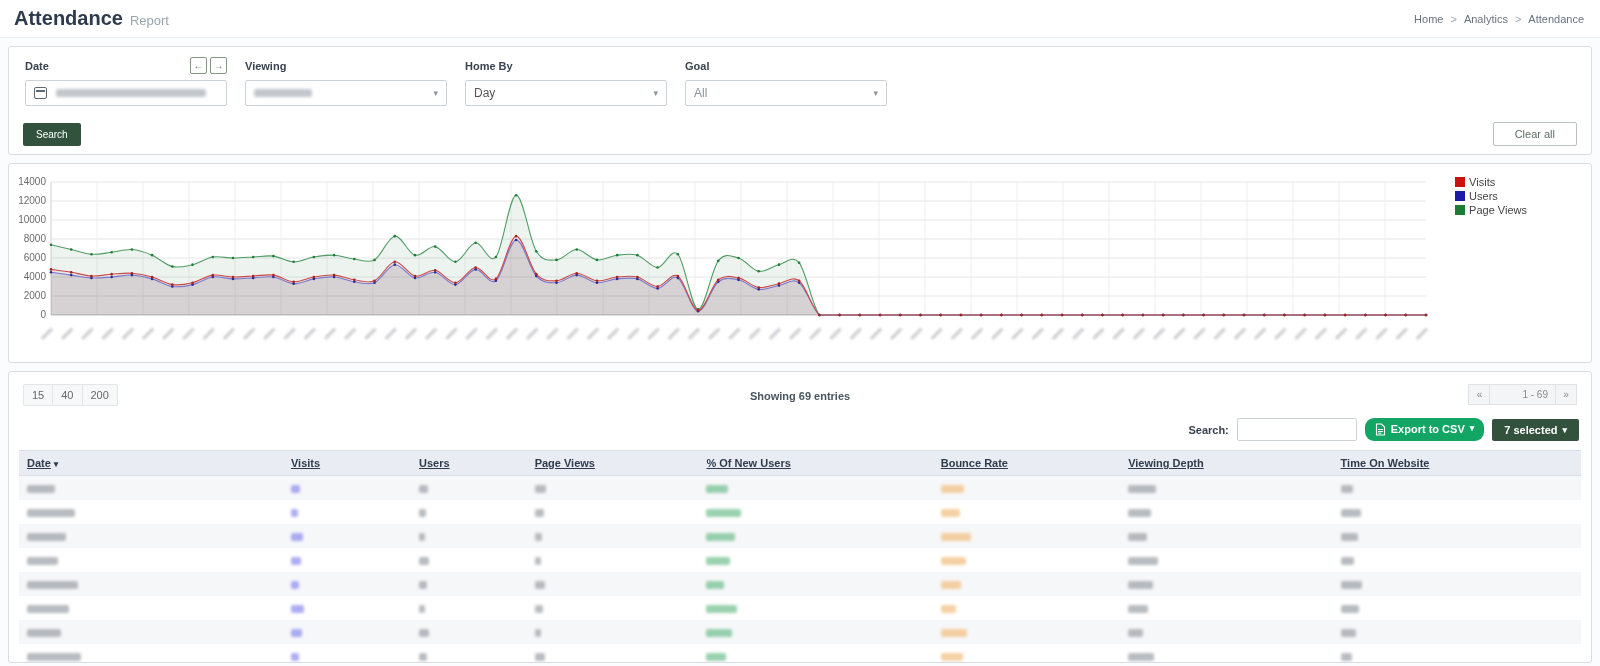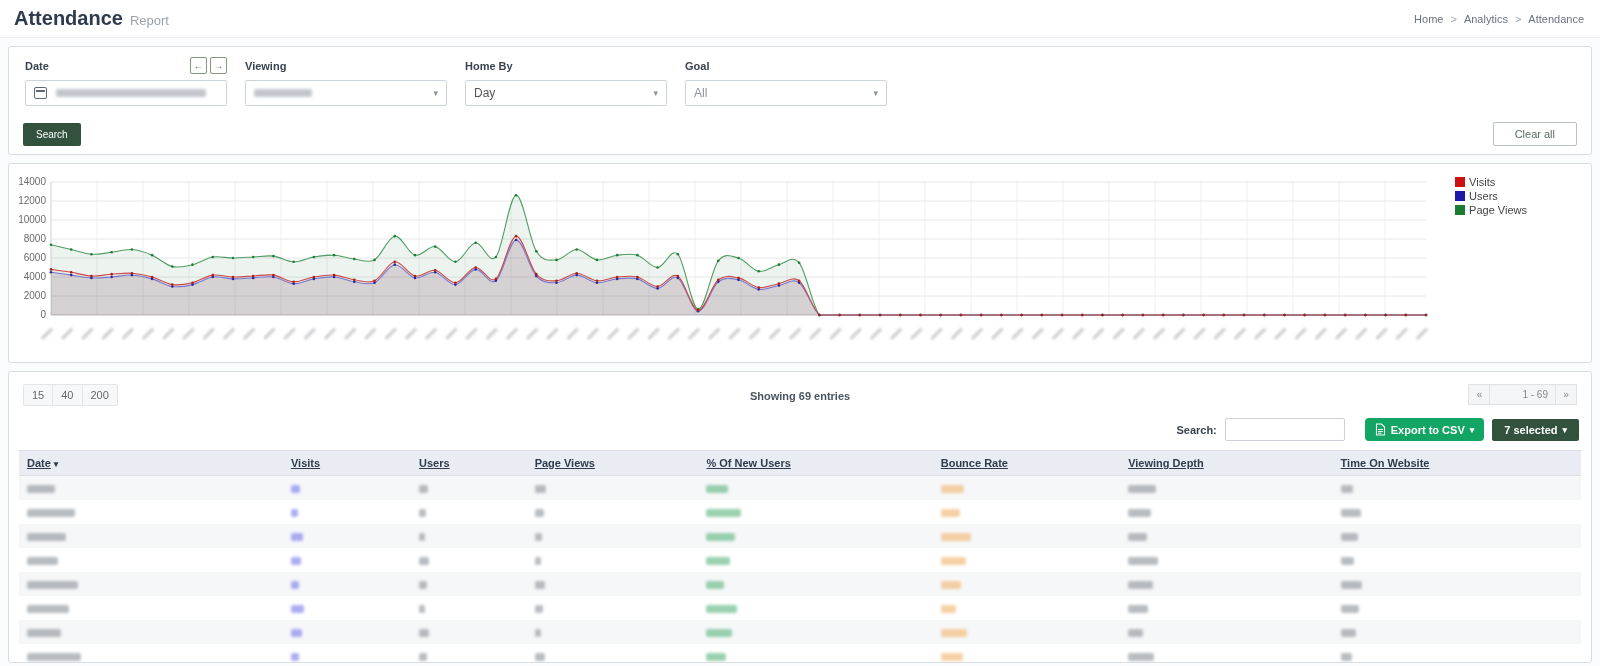--- a/index.html
+++ b/index.html
@@ -66,22 +66,22 @@
   .pager { position:absolute; right:0; top:0; display:flex; }
   .pg-btn { padding:4px 7px; font-size:10px; background:#f4f5f7; color:#888;
     border:1px solid #e0e2e6; margin-left:-1px; cursor:pointer; min-width:22px; text-align:center; }
   .pg-range { min-width:42px;padding-left:32px; }
   .filter-row2 { display:flex; justify-content:flex-end; align-items:center; gap:8px;
     margin:0 2px 9px; }
   .filter-row2 .flabel { font-size:11px; }
   .filter-input { width:120px; height:23px; border:1px solid #ccd2d8; border-radius:2px;
     padding:0 6px; font-size:11px; }
   .btn-export { background:#13a563; color:#fff; font-weight:700; font-size:11px;
-    padding:5px 10px; border:none; border-radius:4px; display:flex; align-items:center;
-    gap:5px; cursor:pointer;margin-left:12px; }
+    padding:5px 10px; border:none; border-radius:9px; display:flex; align-items:flex-start;
+    gap:5px; cursor:pointer; }
   .btn-selected { background:#33523e; color:#fff; font-weight:700; font-size:11px;
     padding:5px 12px; border:none; border-radius:2px; display:flex; align-items:center;
     gap:5px; cursor:pointer; }
   .btn-caret { font-size:9px; }
   table { width:100%; border-collapse:collapse; font-size:11px; table-layout:fixed; }
   thead th { background:#e9edf3; text-align:left; padding:6px 8px;
     border-top:1px solid #dbe0e7; border-bottom:1px solid #dbe0e7; cursor:pointer; }
   .hlink { color:#2f3b4c; font-weight:700; text-decoration:underline; }
   .sort-caret { color:#2f3b4c; font-size:9px; margin-left:3px; }
   tbody tr:nth-child(odd) { background:#f6f7f9; }

